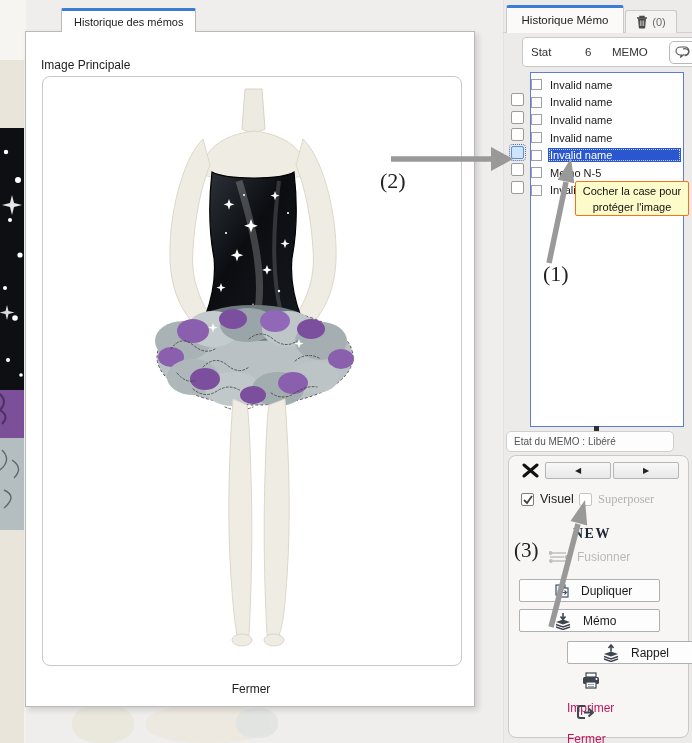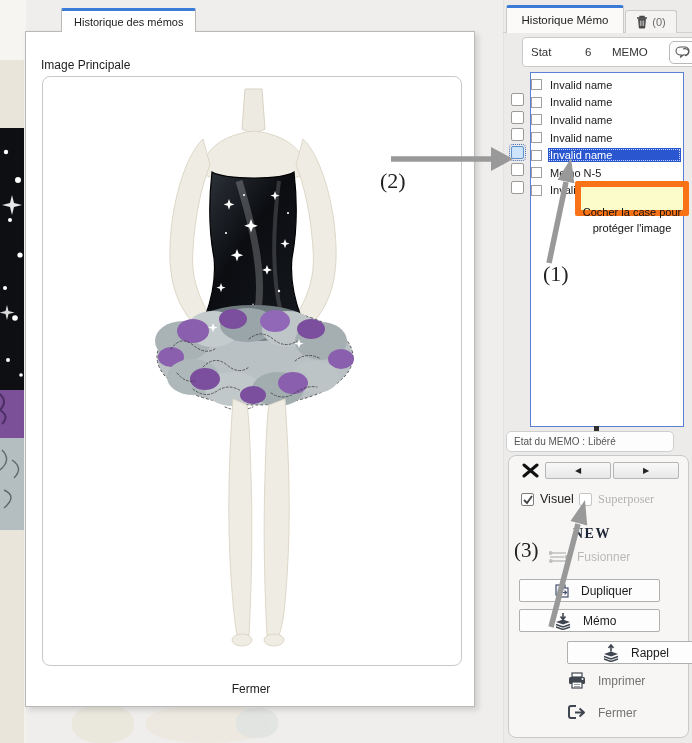--- a/index.html
+++ b/index.html
@@ -112,26 +112,26 @@
     font-size:14px; letter-spacing:1.5px; color:#1c2533;
   }
   .ann-serif { font-family:"Liberation Serif", serif; font-size:21px; color:#222; }
   #fusionner-label { font-size:12px; color:#b9b9b9; }
   .cmd-btn {
     left:10px; width:141px; height:23px; background:#fdfdfd;
     border:1px solid #b0b0b0; border-radius:2px;
     display:flex; align-items:center; padding-left:34px; gap:11px;
     font-size:12px; color:#1a1a1a;
   }
-  .flat-row { display:flex; align-items:center; gap:11px; font-size:12px; color:#737373; }
+  .flat-row { display:flex; align-items:center; gap:11px; font-size:12px; color:#be185d;flex-direction:column; }
 
   #tooltip {
     left:575px; top:181px; width:114px; height:35px;
-    background:#fcfccb; border:6px solid #f97316; border-radius:2px;
-    font-size:11px; color:#111; text-align:center; line-height:16px; padding-top:17px;
+    background:#fcfccb; border:1px solid #f97316; border-radius:2px;
+    font-size:11px; color:#111; text-align:center; line-height:16px; padding-top:1px;
     z-index:30;
   }
 
   #annotation-overlay { left:0; top:0; width:692px; height:743px; z-index:40; pointer-events:none; }
   svg { display:block; }
 </style>
 </head>
 <body>
 
 <div class="abs" id="bg-top-left"></div>

